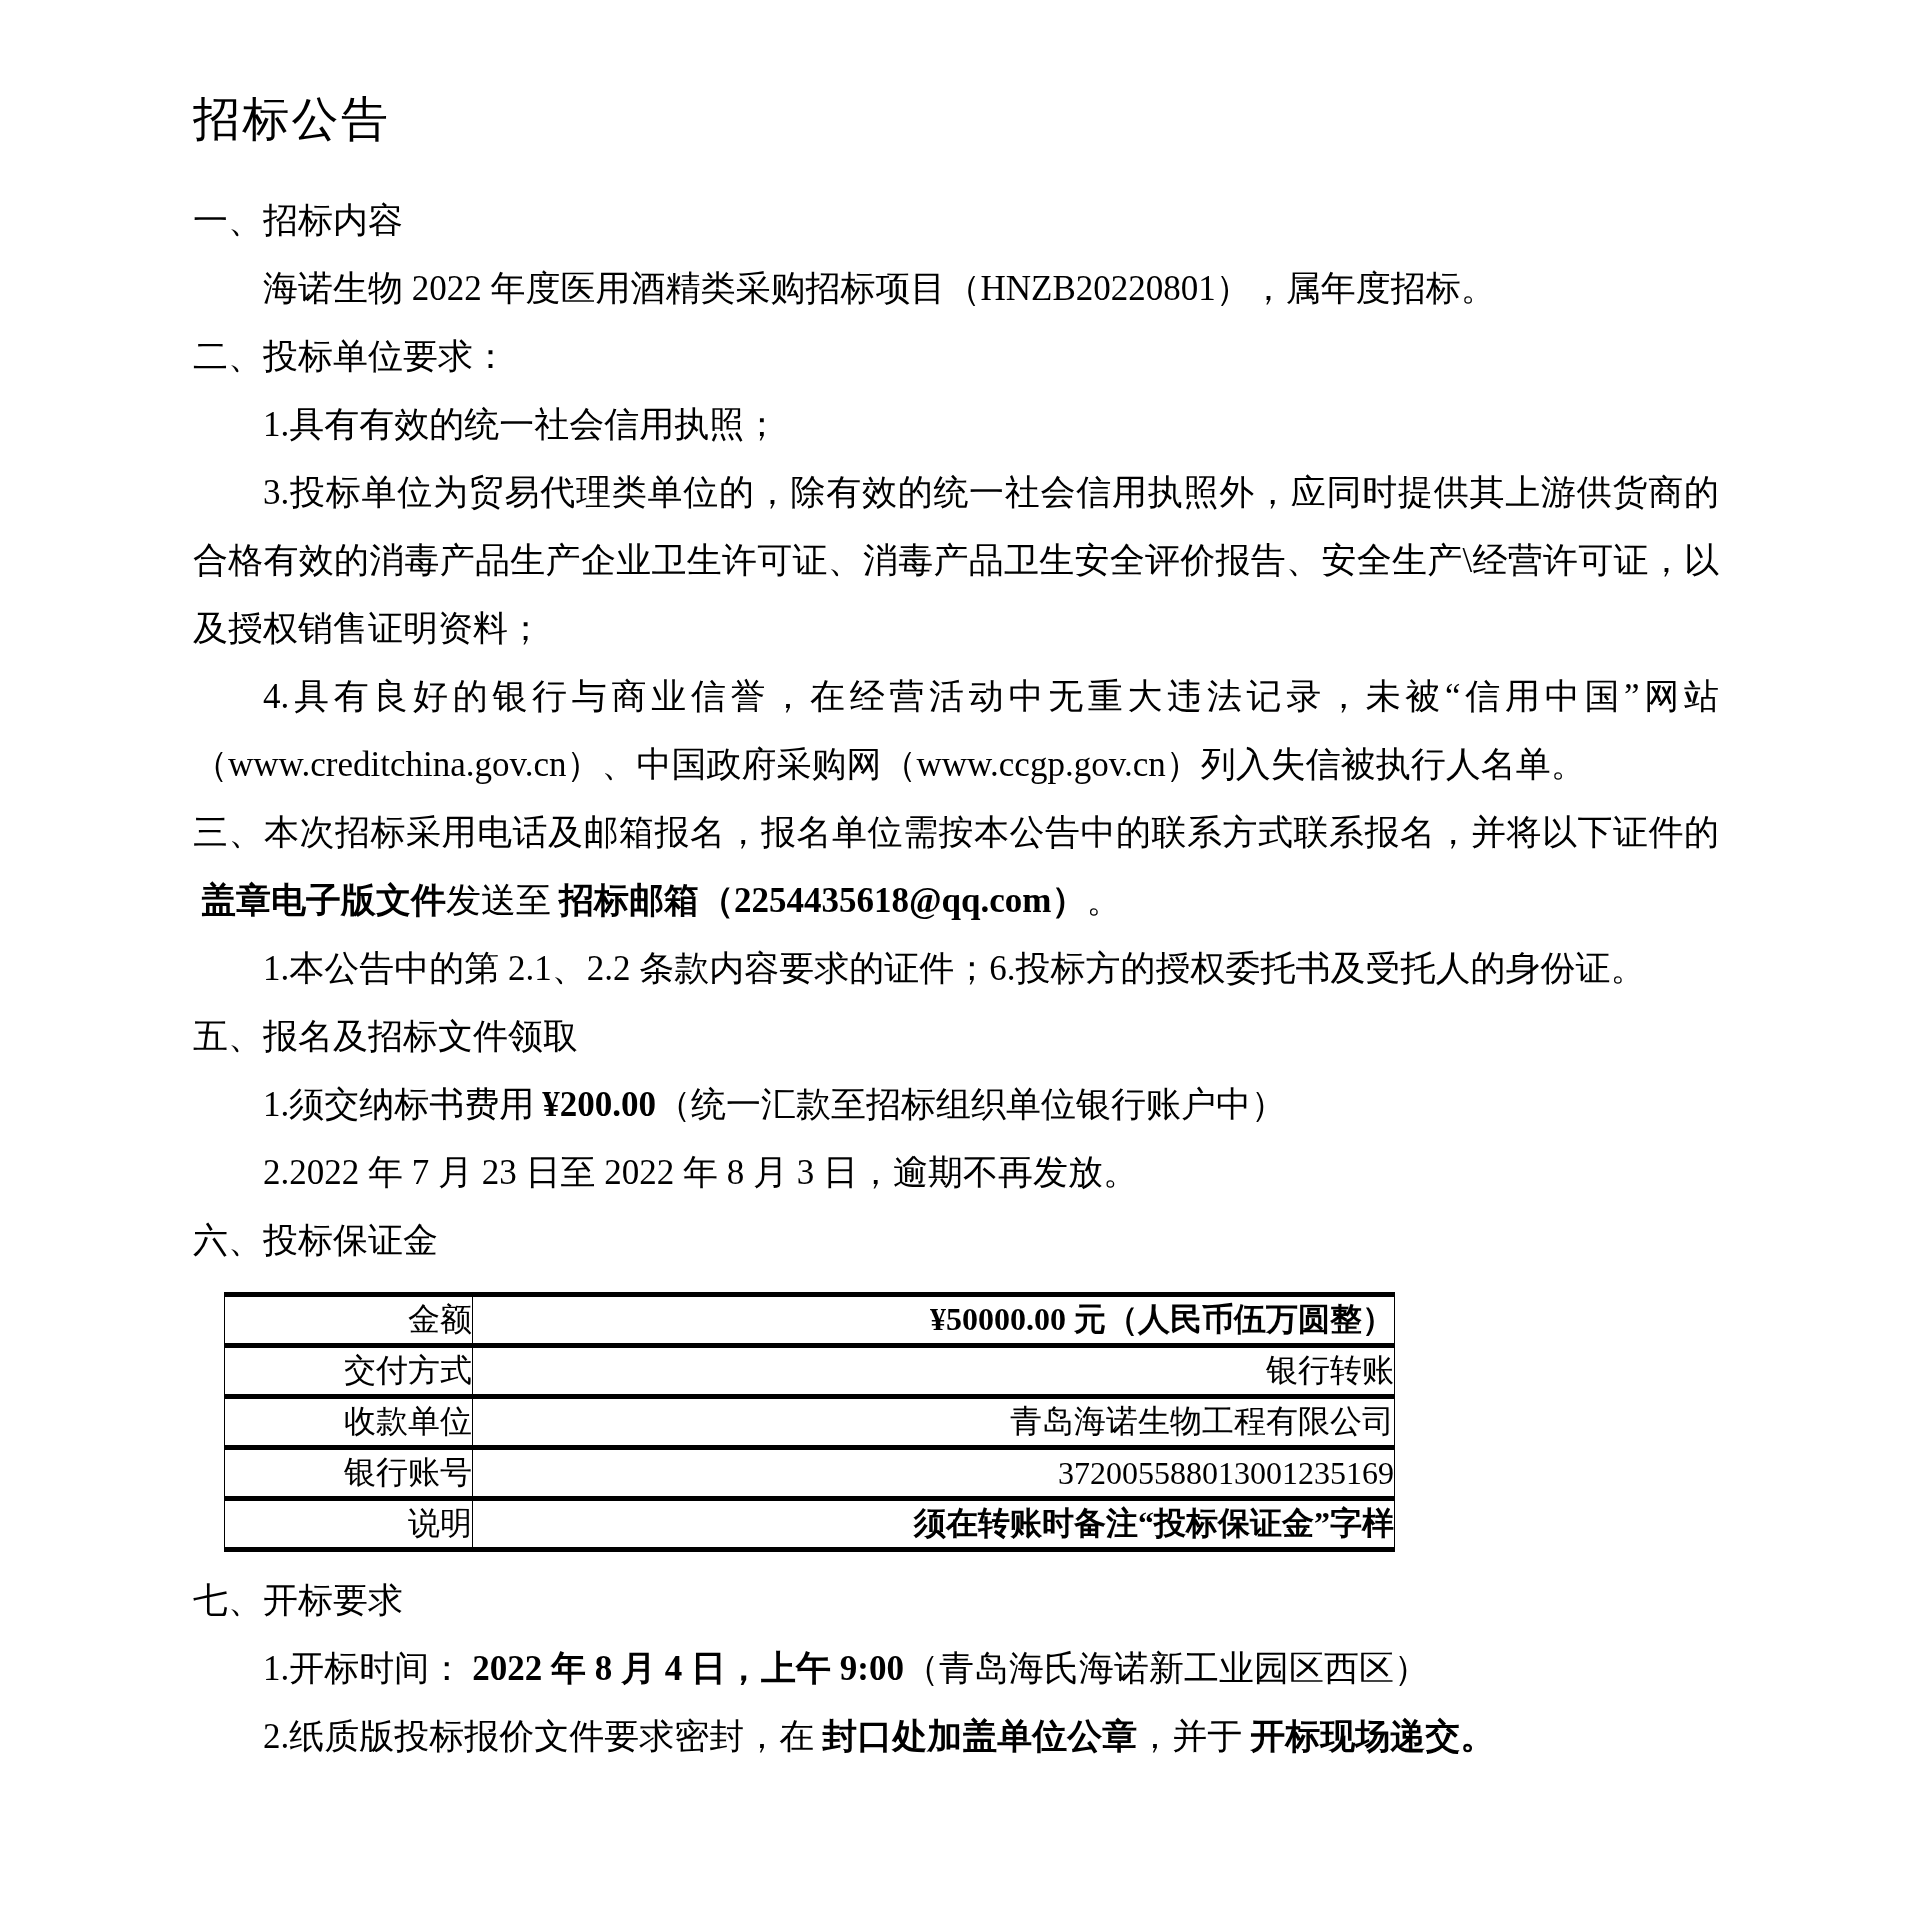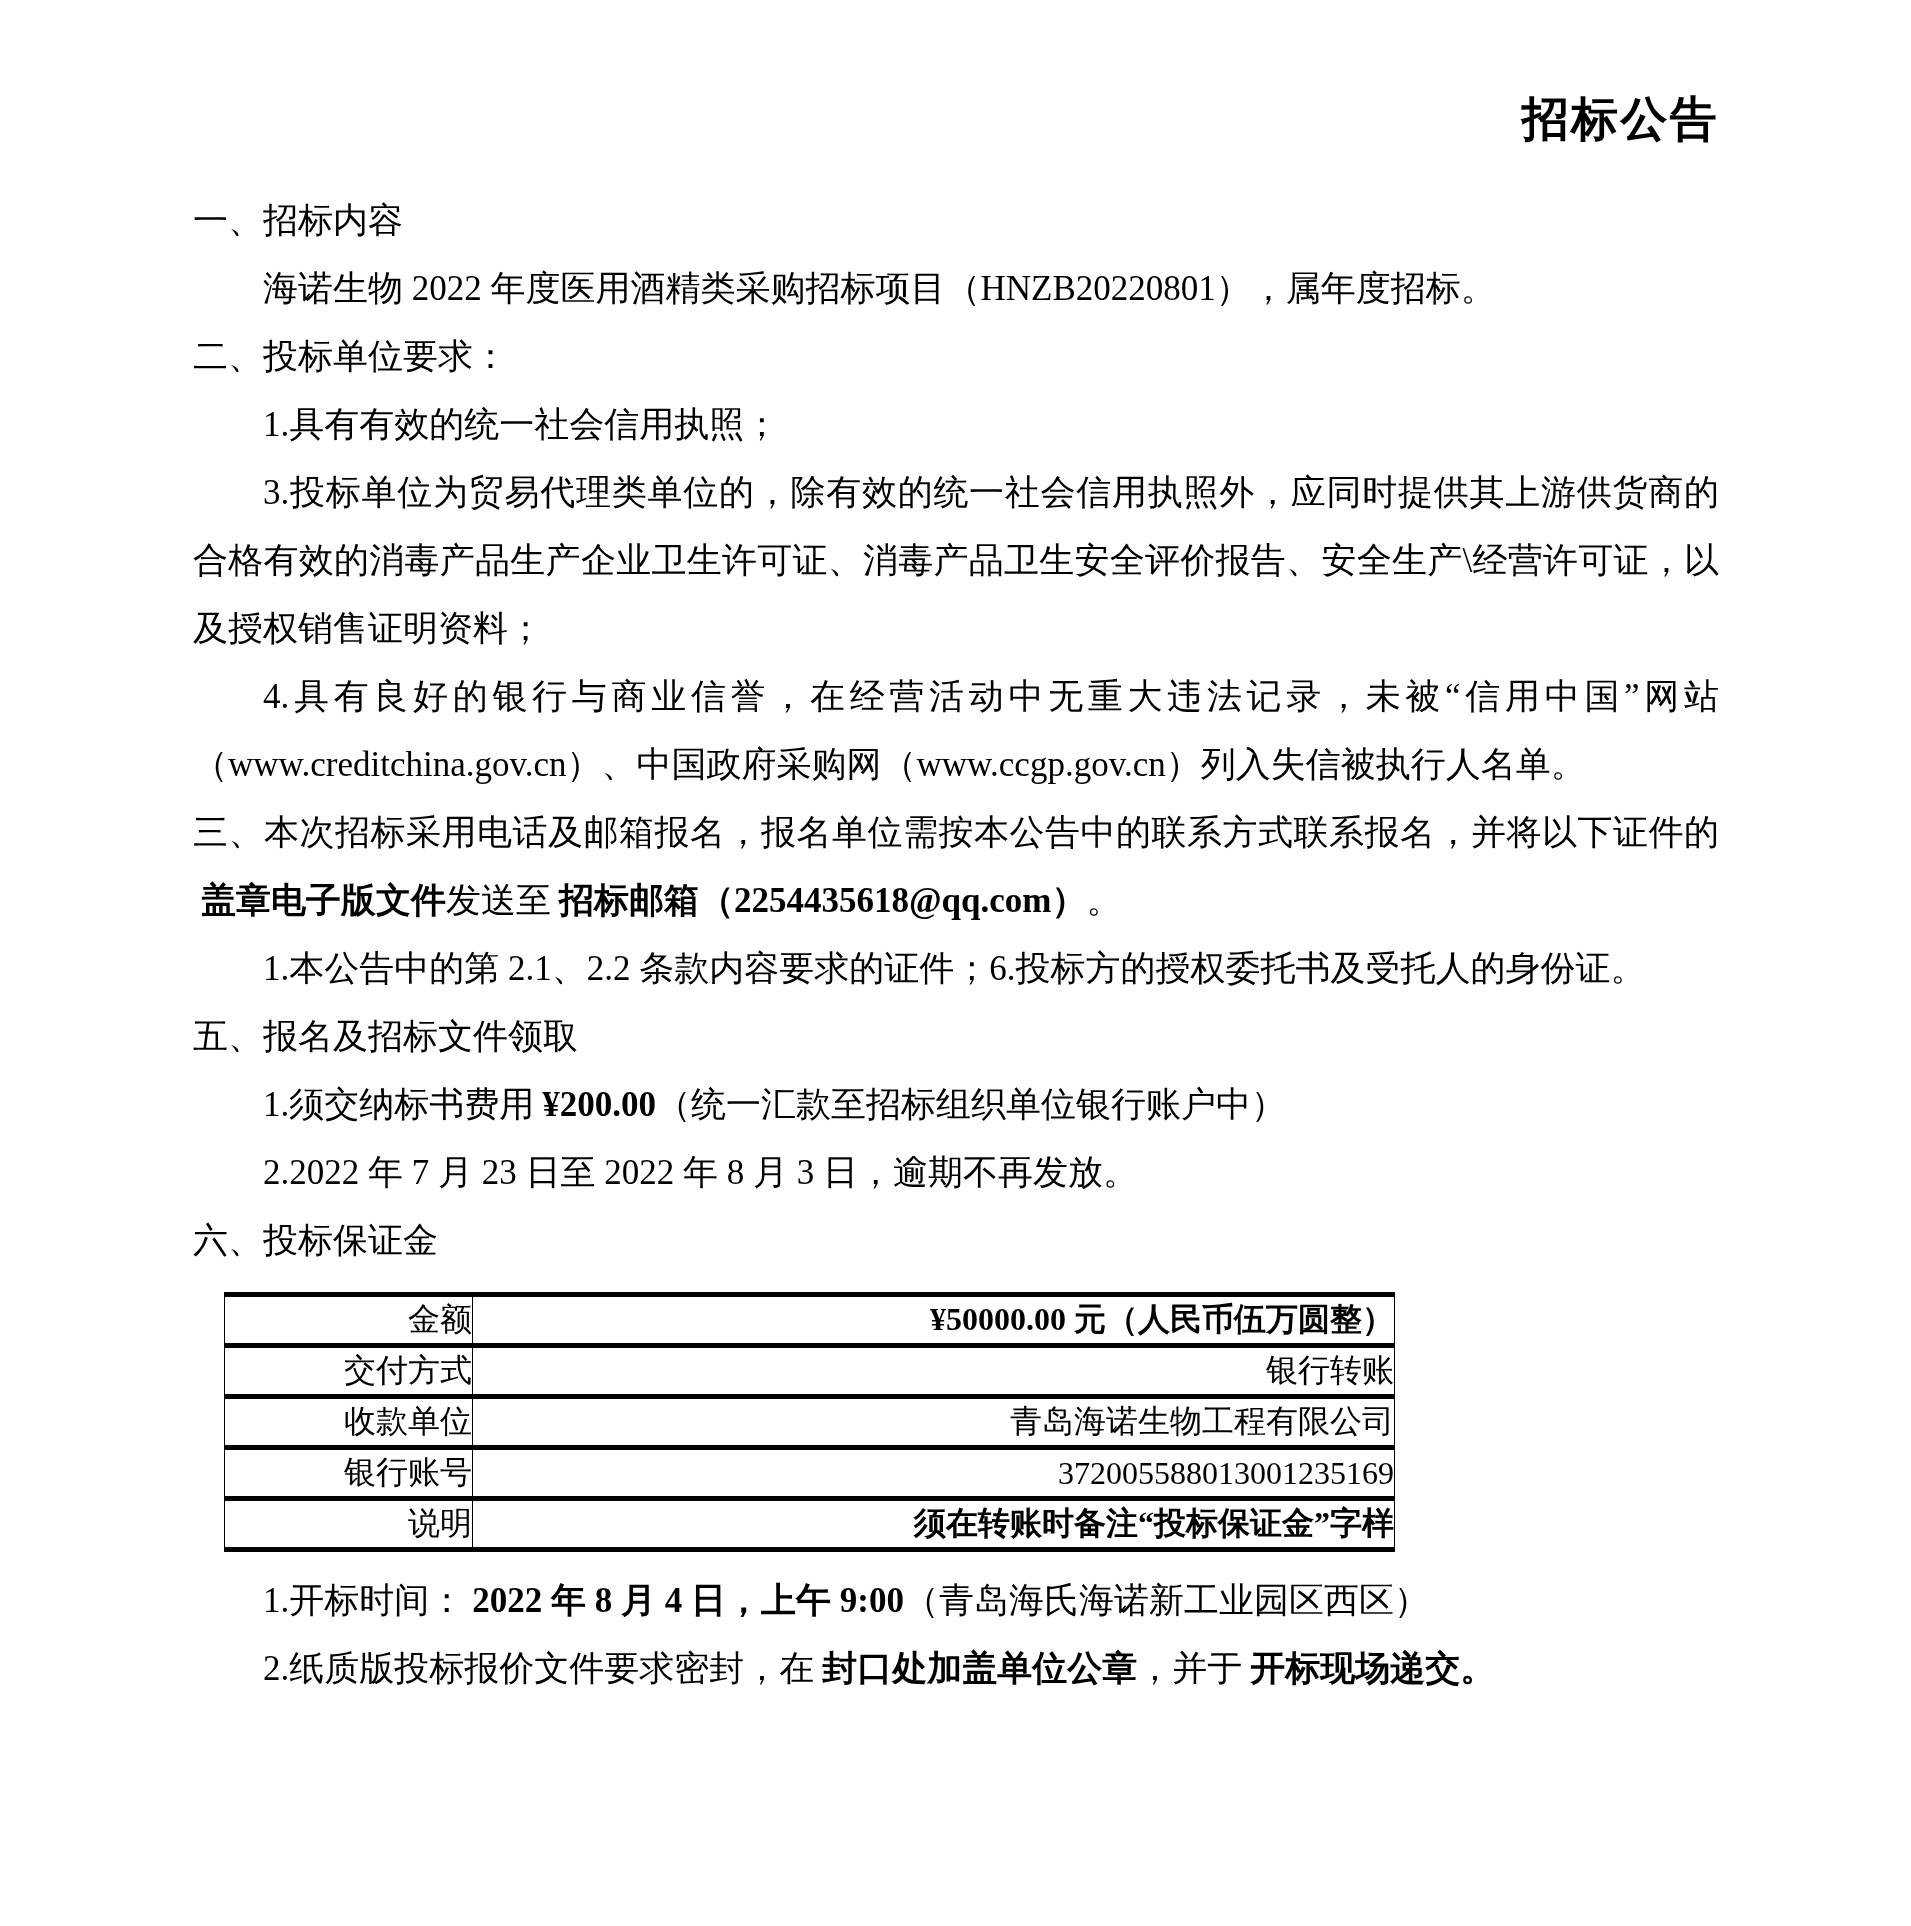--- a/index.html
+++ b/index.html
@@ -7,23 +7,23 @@
     position:relative;
     width:1911px;height:2703px;
     background:#ffffff;
     font-family:"Liberation Serif","DejaVu Serif",serif;
     color:#000;
     overflow:hidden;
   }
   .content{position:absolute;left:193px;top:87px;width:1526px;}
   h1.doc-title{
     margin:0 0 35px 0;
-    text-align:right;
+    text-align:left;
     font-size:47px;
-    font-weight:bold;
+    font-weight:normal;
     line-height:65px;
     letter-spacing:2.3px;
   }
   p{margin:0;font-size:35px;line-height:68px;text-align:justify;}
   p.indent{text-indent:70px;}
   p.flush{text-indent:0;}
   b{font-weight:bold;margin-left:8px;}
 
   
   table.deposit{
@@ -85,19 +85,20 @@
             <td class="t-value"><span>372005588013001235169</span></td>
           </tr>
           <tr>
             <td class="t-label">说明</td>
             <td class="t-value"><b>须在转账时备注“投标保证金”字样</b></td>
           </tr>
         </tbody>
     </table>
 
     <div>
+        <p class="flush"><span>七、开标要求</span></p>
         <p class="indent"><span>1.开标时间：</span><b>2022 年 8 月 4 日，上午 9:00</b><span>（青岛海氏海诺新工业园区西区）</span></p>
         <p class="indent"><span>2.纸质版投标报价文件要求密封，在</span><b>封口处加盖单位公章</b><span>，并于</span><b>开标现场递交。</b></p>
       </div>
 
   </div>
 </div>
 
 
 </body></html>

